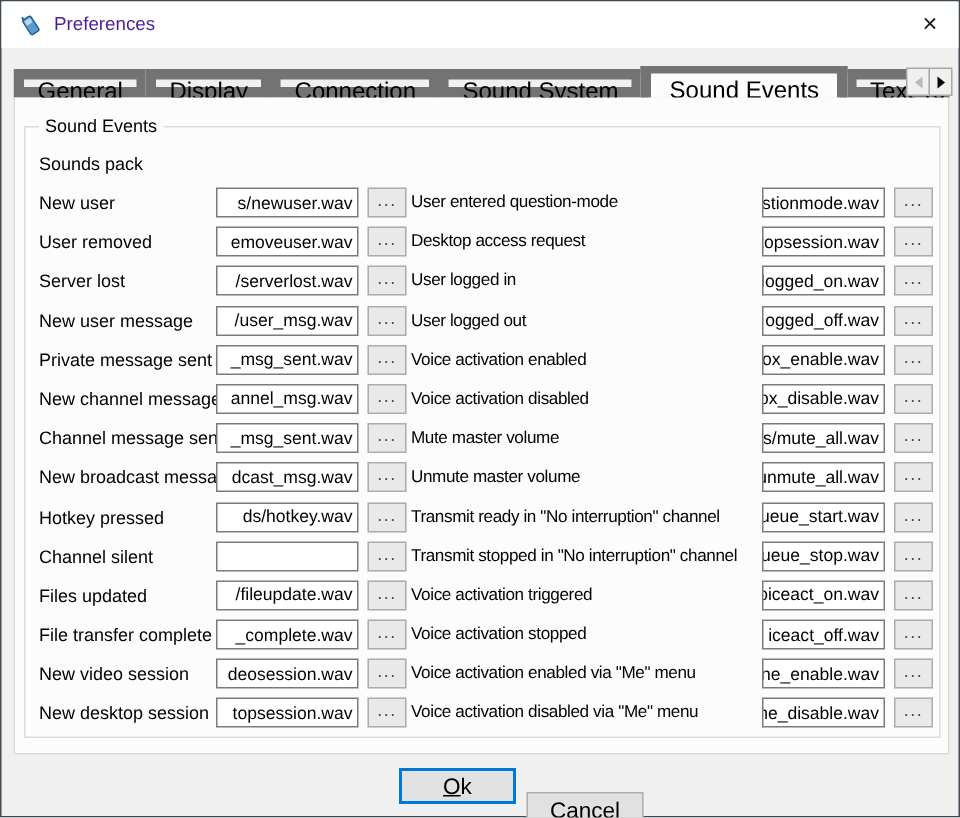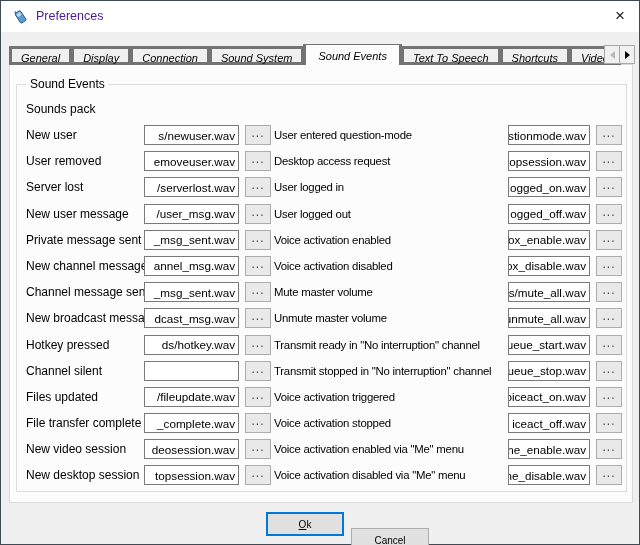--- a/index.html
+++ b/index.html
@@ -12,21 +12,21 @@
   .titlebar { position:absolute; top:0; left:0; right:0; height:31px; background:#ffffff; }
   .title-icon { position:absolute; left:11px; top:7px; width:17px; height:17px; }
   .title-text { position:absolute; left:35px; top:8px; font-size:12.5px; color:#4c1d95; }
   .close-btn { position:absolute; top:4px; right:6px; width:26px; height:23px; text-align:center;
                line-height:22px; font-size:17px; color:#1b1b1b; font-weight:300; cursor:default; }
 
   
   .tabbar { position:absolute; left:8px; top:43px; width:624px; height:21px;
             display:flex; align-items:flex-end; z-index:2; overflow:hidden; }
   .tab { height:19px; line-height:18px; padding:0 9px; background:#f0f0f0;
-         border:3px solid #737373; font-size:11px; white-space:nowrap;font-style:italic; }
+         border:7px solid #737373; font-size:16px; white-space:nowrap; }
   .tab + .tab { margin-left:-1px; }
   .tab.active { height:24px; line-height:23px; background:#fcfcfc; border-bottom:1px solid #fcfcfc;
                 margin-bottom:-1px; position:relative; z-index:3; padding:0 12px; }
   .tab-scroll { position:absolute; left:603px; top:44px; display:flex; z-index:4; }
   .spin { width:16px; height:19px; background:#f0f0f0; border:1px solid #a8a8a8;
           display:flex; align-items:center; justify-content:center; }
   .spin + .spin { margin-left:-1px; }
   .tri-left  { width:0; height:0; border-top:4px solid transparent; border-bottom:4px solid transparent; border-right:5px solid #b9b9b9; }
   .tri-right { width:0; height:0; border-top:4px solid transparent; border-bottom:4px solid transparent; border-left:5px solid #000; }
 
@@ -49,21 +49,21 @@
   .row-label { flex:1; white-space:nowrap; overflow:hidden; font-size:12px; }
   .colR .row-label { font-size:11.4px; letter-spacing:-0.25px; }
   .field { width:95px; height:20px; border:1px solid #7a7a7a; background:#fff;
            display:flex; align-items:center; justify-content:flex-end; padding:0 3px;
            overflow:hidden; white-space:nowrap; font-size:11.7px; }
   .colR .field { width:82px; }
   .browse { width:26px; height:20px; margin-left:6px; border:1px solid #adadad; background:#e9e9e9;
             text-align:center; line-height:15px; font-size:12px; color:#3c4650; letter-spacing:1px; }
 
   .btn { position:absolute; top:511px; width:78px; height:24px; background:#e1e1e1;
-         border:1px solid #adadad; text-align:center; line-height:21px; font-size:10px; }
+         border:1px solid #adadad; text-align:center; line-height:21px; font-size:15px; }
   .btn-ok { left:265px; border:2px solid #0078d7; }
   .btn-cancel { left:350px;margin-top:16px; }
 </style>
 </head>
 <body>
 
 <div class="window">
 
   <div class="titlebar">
     <svg class="title-icon" viewBox="0 0 17 17">

